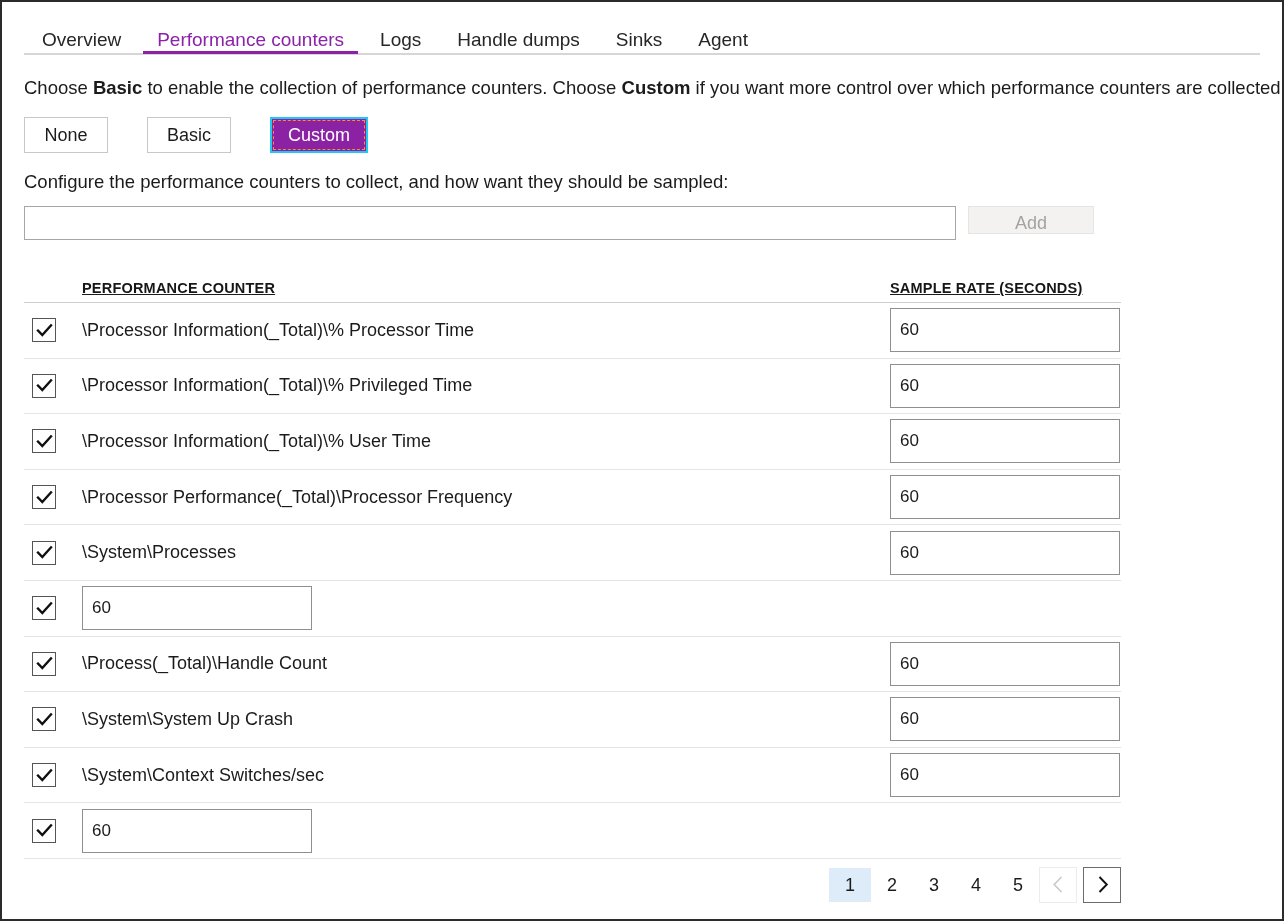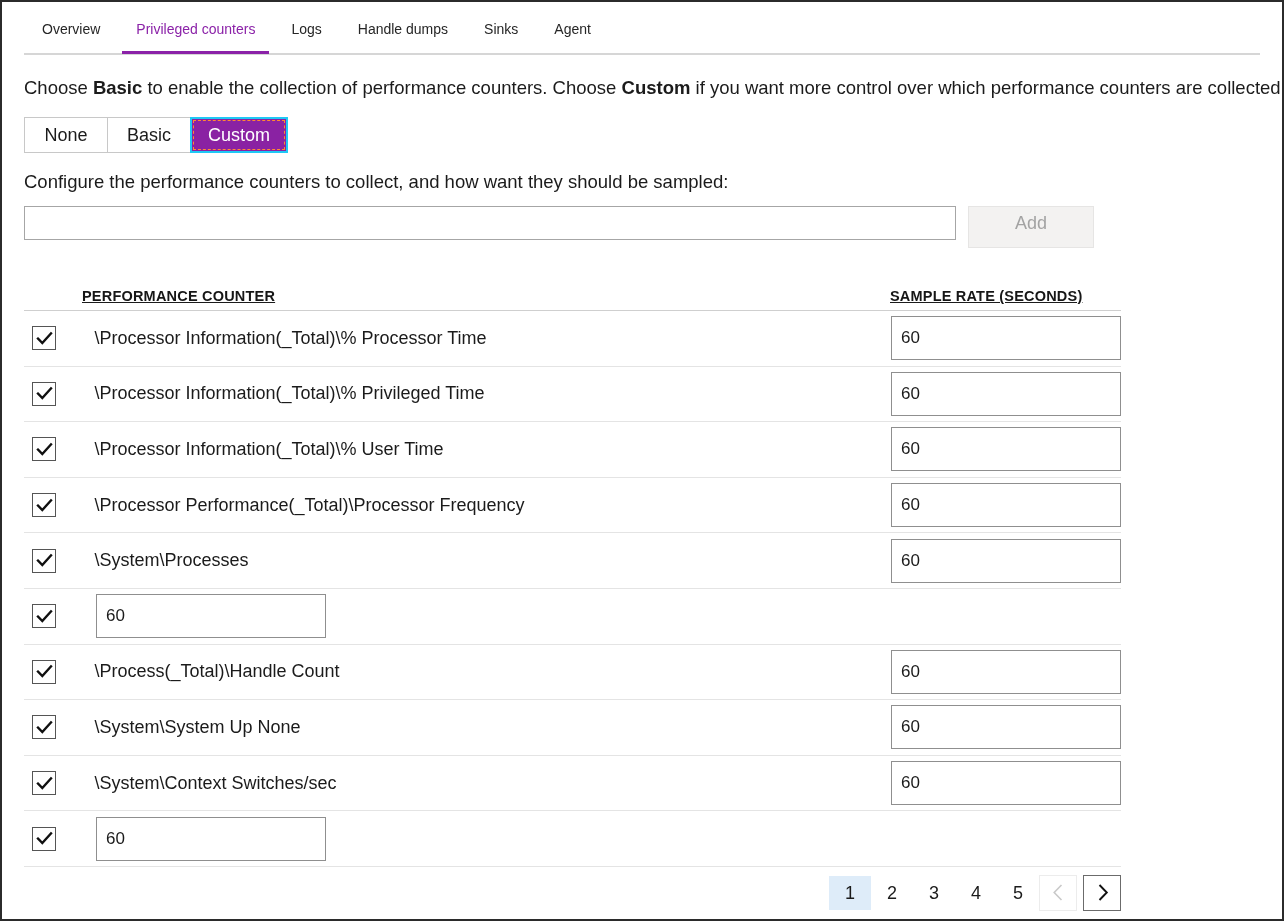--- a/index.html
+++ b/index.html
@@ -36,22 +36,22 @@
     left: 22px;
     right: 22px;
     bottom: 0;
     height: 2px;
     background: #d6d6d6;
   }
   .tab {
     position: relative;
     height: 52px;
     line-height: 46px;
-    padding: 4px 18px;
-    font-size: 14px;
+    padding: 15px 18px;
+    font-size: 19px;
     color: #262626;
     white-space: nowrap;
     cursor: pointer;
     box-sizing: border-box;
     z-index: 2;
   }
   .tab.active {
     color: #8b22a8;
   }
   .tab.active::after {
@@ -73,20 +73,21 @@
     white-space: nowrap;
   }
   .intro b { font-weight: bold; }
 
   
   .modegroup {
     display: flex;
     margin: 17px 0 0 22px;
     align-items: stretch;
     width: max-content;
+    gap: 40px;
   }
   .modebtn {
     min-width: 84px;
     height: 36px;
     line-height: 34px;
     padding: 0 16px;
     text-align: center;
     font-size: 18px;
     color: #1b1b1b;
     background: #ffffff;
@@ -129,21 +130,21 @@
     border: 1px solid #a6a6a6;
     background: #ffffff;
     font-family: "Liberation Sans", sans-serif;
     font-size: 17px;
     color: #1b1b1b;
     padding: 0 9px;
     outline: none;
   }
   .add-button {
     width: 126px;
-    height: 42px;
+    height: 28px;
     margin-left: 12px;
     box-sizing: border-box;
     background: #f3f2f1;
     border: 1px solid #e6e5e4;
     color: #a3a3a3;
     font-family: "Liberation Sans", sans-serif;
     font-size: 18px;
     text-align: center;
     line-height: 32px;
     cursor: default;
@@ -170,21 +171,20 @@
     text-transform: uppercase;
   }
   .th-counter { width: 866px; padding-left: 58px; box-sizing: border-box; }
   .th-rate    { flex: 1; }
 
   .trow {
     display: flex;
     align-items: center;
     height: 54.6px;
     border-bottom: 1px solid #e4e4e4;
-    gap: 14px;
   }
   .trow:last-child { border-bottom: 1px solid #e4e4e4; }
 
   .cell-check {
     width: 58px;
     padding-left: 8px;
     box-sizing: border-box;
     display: flex;
     align-items: center;
   }
@@ -270,21 +270,21 @@
   }
   .pg-arrow svg { display: block; }
 </style>
 </head>
 <body>
 
 <div id="page">
 
   <div class="tabstrip" id="tabstrip">
       <div class="tab">Overview</div>
-      <div class="tab active">Privileged counters</div>
+      <div class="tab active">Performance counters</div>
       <div class="tab">Logs</div>
       <div class="tab">Handle dumps</div>
       <div class="tab">Sinks</div>
       <div class="tab">Agent</div>
     </div>
 
   <div class="intro">
     <span>Choose </span><b>Basic</b><span> to enable the collection of performance counters. Choose </span><b>Custom</b><span> if you want more control over which performance counters are collected.</span>
   </div>
 
@@ -398,21 +398,21 @@
           </div>
         </div>
         <div class="trow">
           <div class="cell-check">
             <div class="cbox">
               <svg width="17" height="17" viewBox="0 0 17 17" aria-hidden="true">
                 <path d="M2 8.6 L6.3 13 L15 3.4" fill="none" stroke="#101010" stroke-width="2.4" stroke-linecap="square" stroke-linejoin="miter"></path>
               </svg>
             </div>
           </div>
-          <div class="cell-name">\System\System Up None</div>
+          <div class="cell-name">\System\System Up Crash</div>
           <div class="cell-rate">
             <input type="text" class="rate-input" value="60" style="">
           </div>
         </div>
         <div class="trow">
           <div class="cell-check">
             <div class="cbox">
               <svg width="17" height="17" viewBox="0 0 17 17" aria-hidden="true">
                 <path d="M2 8.6 L6.3 13 L15 3.4" fill="none" stroke="#101010" stroke-width="2.4" stroke-linecap="square" stroke-linejoin="miter"></path>
               </svg>

